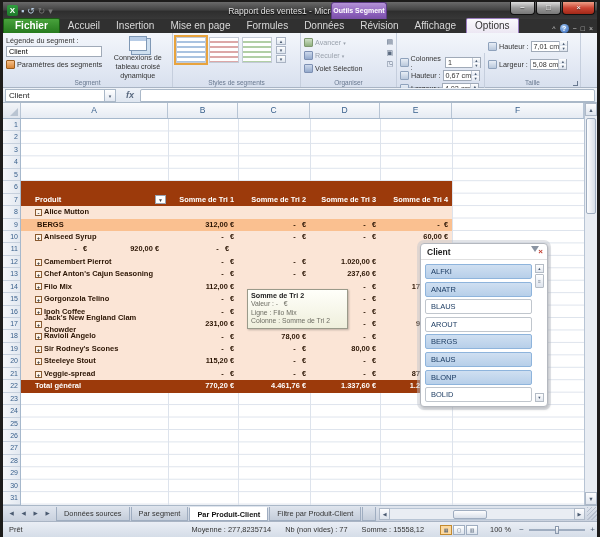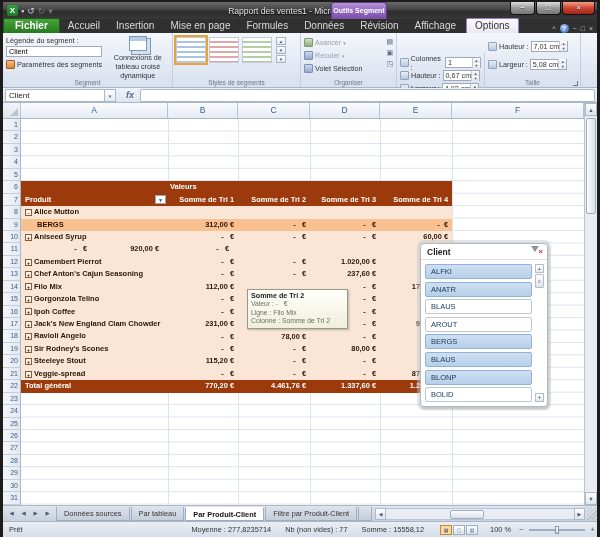--- a/index.html
+++ b/index.html
@@ -122,21 +122,21 @@
     color:#4a5a70;text-align:center;line-height:12px;}
   .varr.dn{position:absolute;bottom:0;left:0;right:0;}
   #vthumb{position:absolute;left:1px;right:1px;top:15px;height:96px;border:1px solid #9fadc0;border-radius:2px;
     background:linear-gradient(to right,#fdfdfe,#d9e0ea);}
 
   
   #pivot{position:absolute;left:18px;top:78.25px;width:431px;}
   .pr{display:flex;height:12.45px;line-height:12.5px;background:#FBE5D6;}
   .pr.hl{background:#FAC090;}
   .pr.hdr,.pr.tot{background:#9C3A0B;color:#fff;}
-  .pc{width:147px;display:flex;align-items:center;padding-left:4px;font-weight:bold;font-size:7.5px;color:#2a1403;position:relative;}
+  .pc{width:147px;display:flex;align-items:center;padding-left:14px;font-weight:bold;font-size:7.5px;color:#2a1403;position:relative;}
   .pr.hdr .pc,.pr.tot .pc{color:#fff;}
   .vc{width:70px;text-align:right;padding-right:4px;font-weight:bold;font-size:7.4px;color:#2a1403;}
   .vc.w72{width:72px;}
   .pr.hdr .vc,.pr.tot .vc{color:#fff;}
   .vspan{width:284px;font-weight:bold;font-size:7.5px;color:#fff;padding-left:2px;}
   .exp{width:7px;height:7px;border:1px solid #8a5a30;background:#fdf3e8;color:#333;font-style:normal;
     font-size:6px;line-height:6px;text-align:center;margin-right:2px;flex:0 0 auto;}
   .exp:empty{visibility:hidden;}
   .ind{padding-left:16px;}
   .flt{position:absolute;right:2px;top:1.5px;width:11px;height:9px;background:#fff;border:1px solid #98a4b4;
@@ -407,21 +407,20 @@
         <div class="rn">28</div>
         <div class="rn">29</div>
         <div class="rn">30</div>
         <div class="rn">31</div>
       </div>
     <div id="gridbg"></div>
 
     <div id="pivot">
       <div class="pr hdr">
         <span class="pc"></span>
-        <span class="vspan">Valeurs</span>
       </div>
       <div class="pr hdr">
         <span class="pc">
           <span>Produit</span>
           <span class="flt">▼</span>
         </span>
         <span class="vc">Somme de Tri 1</span>
         <span class="vc w72">Somme de Tri 2</span>
         <span class="vc">Somme de Tri 3</span>
         <span class="vc w72">Somme de Tri 4</span>
@@ -613,21 +612,21 @@
   </div>
 
   <div id="tabbar">
     <div class="nav">
       <span class="navb">◀</span>
       <span class="navb">◀</span>
       <span class="navb">▶</span>
       <span class="navb">▶</span>
     </div>
     <span class="stab">Données sources</span>
-    <span class="stab">Par tableau</span>
+    <span class="stab">Par segment</span>
     <span class="stab active">Par Produit-Client</span>
     <span class="stab">Filtre par Produit-Client</span>
     <span class="stab stub"></span>
     <div id="hscroll">
       <span class="harr">◀</span>
       <div id="htrack">
           <div id="hthumb"></div>
         </div>
       <span class="harr">▶</span>
     </div>

